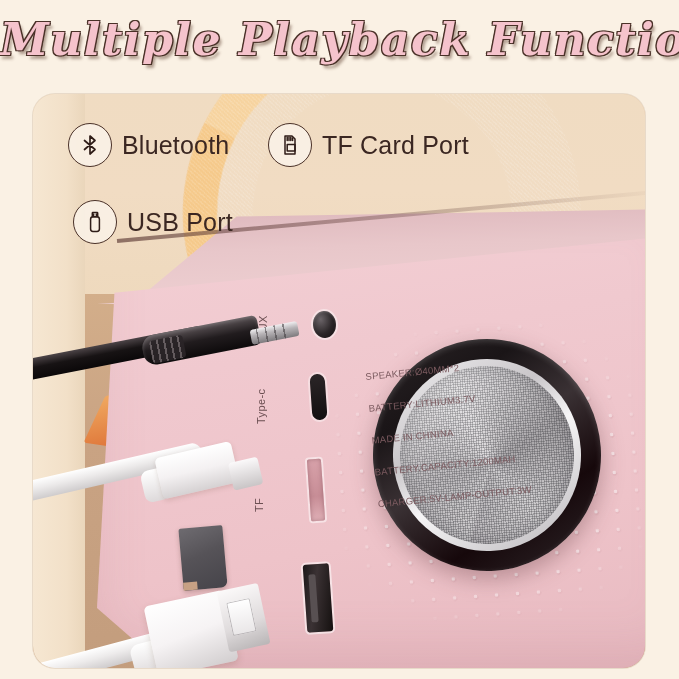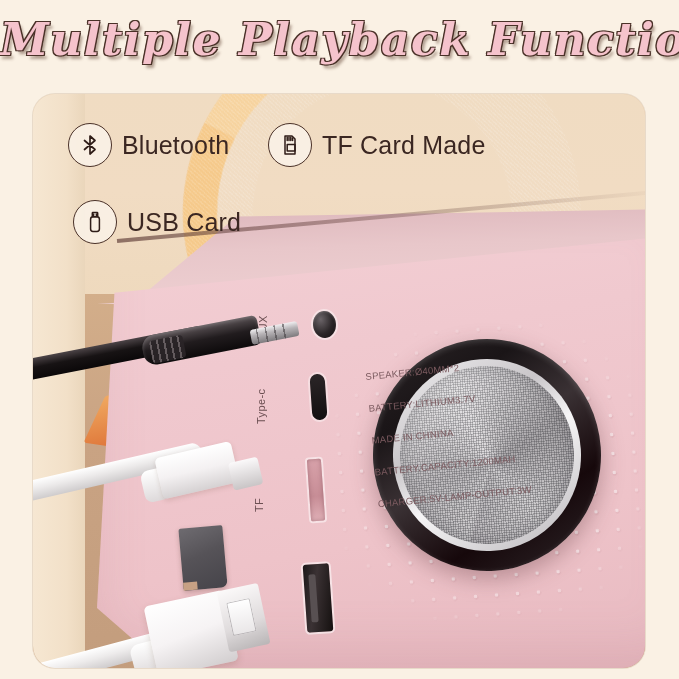--- a/index.html
+++ b/index.html
@@ -428,28 +428,28 @@
   </div>
 
   <div class="feature f-tf">
     <div class="fcircle">
       <svg width="24" height="24" viewBox="0 0 24 24" fill="none" stroke="#2f1d18" stroke-width="1.5" stroke-linecap="round" stroke-linejoin="round">
         <path d="M7 3 h7 l3 3 v15 H7 Z"></path>
         <path d="M9.2 4.3 v3.2 M11 4.3 v3.2 M12.8 4.3 v3.2 M14.6 5 v2.5"></path>
         <rect x="9.2" y="11.5" width="7.8" height="6.5"></rect>
       </svg>
     </div>
-    <div class="flabel">TF Card Made</div>
+    <div class="flabel">TF Card Port</div>
   </div>
 
   <div class="feature f-usb">
     <div class="fcircle">
       <svg width="24" height="24" viewBox="0 0 24 24" fill="none" stroke="#2f1d18" stroke-width="1.5" stroke-linecap="round" stroke-linejoin="round">
         <rect x="9.3" y="2.6" width="5.4" height="4.2" rx="0.6"></rect>
         <path d="M10.6 3.9 v1.6 M13.4 3.9 v1.6"></path>
         <rect x="7.6" y="6.8" width="8.8" height="14.6" rx="2.4"></rect>
       </svg>
     </div>
-    <div class="flabel">USB Card</div>
+    <div class="flabel">USB Port</div>
   </div>
 
 
 </div>
 
 </body></html>

